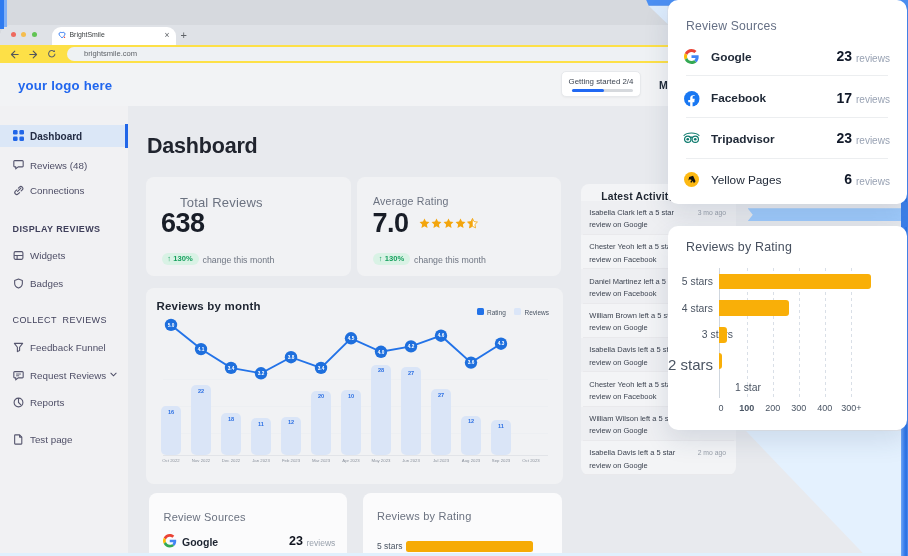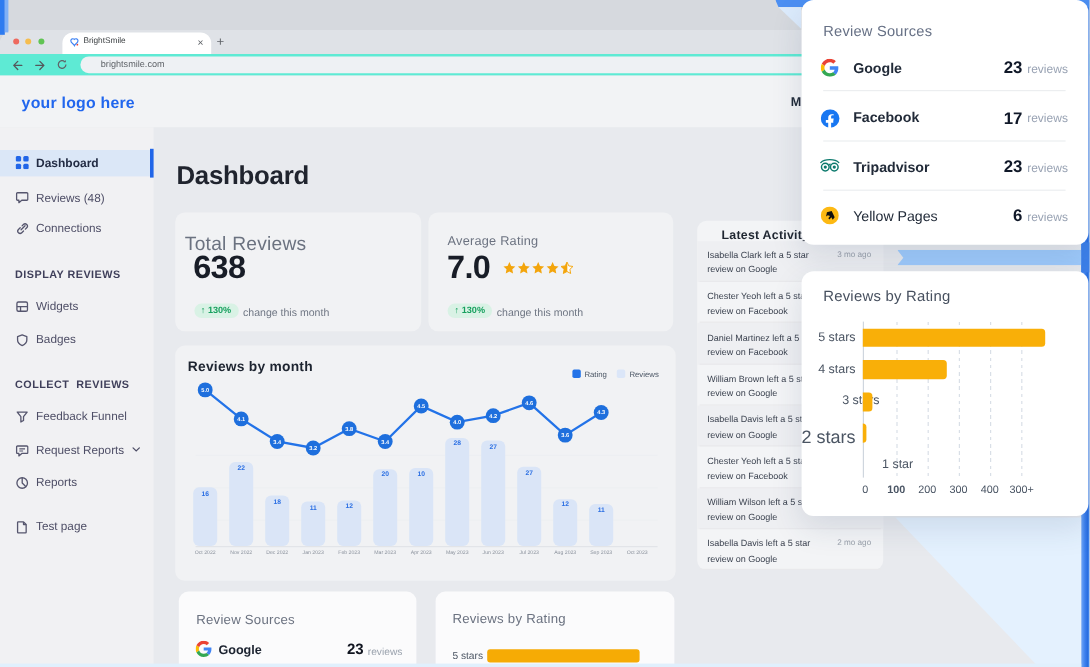--- a/index.html
+++ b/index.html
@@ -19,37 +19,42 @@
     <div class="abs" style="left:52px;top:2px;width:124px;height:18px;background:#fff;border-radius:9px 9px 0 0;"></div>
     <svg class="abs" style="left:58px;top:6.5px;" width="8" height="8" viewBox="0 0 24 24">
       <path d="M12 21c-1.2-4-9-6.2-9-12a5.2 5.2 0 0 1 9-3.4A5.2 5.2 0 0 1 21 9c0 5.8-7.8 8-9 12z" fill="none" stroke="#4285f4" stroke-width="3"></path>
       <circle cx="19.4" cy="18.6" r="2.2" fill="#ea4335"></circle>
     </svg>
     <div class="abs" style="left:69.5px;top:6.6px;font-size:6.9px;color:#3c4043;">BrightSmile</div>
     <div class="abs" style="left:164.5px;top:5.4px;font-size:8.5px;color:#5f6368;">×</div>
     <div class="abs" style="left:180.5px;top:4.2px;font-size:11px;color:#5f6368;">+</div>
   </div>
 
-  <div class="abs" style="left:0;top:20px;width:908px;height:18.5px;background:#5eead4;">
+  <div class="abs" style="left:0;top:20px;width:908px;height:18.5px;background:#fde047;">
     <svg class="abs" style="left:9.3px;top:4px;" width="11" height="11" viewBox="0 0 18 18" fill="none" stroke="#54575b" stroke-width="1.8" stroke-linecap="round" stroke-linejoin="round">
         <path d="M9.5 3.5L4 9l5.5 5.5M4.3 9H15"></path>
       </svg>
     <svg class="abs" style="left:27.8px;top:4px;" width="11" height="11" viewBox="0 0 18 18" fill="none" stroke="#54575b" stroke-width="1.8" stroke-linecap="round" stroke-linejoin="round">
         <path d="M8.5 3.5L14 9l-5.5 5.5M14 9H3"></path>
       </svg>
     <svg class="abs" style="left:47px;top:4.5px;" width="9.5" height="9.5" viewBox="0 0 24 24">
       <path d="M20 12a8 8 0 1 1-2.3-5.6" fill="none" stroke="#5f6368" stroke-width="2.6"></path>
       <path d="M20 2.5v5h-5z" fill="#5f6368"></path>
     </svg>
     <div class="abs" style="left:67.4px;top:2px;width:828px;height:14px;border-radius:7px;background:#eef1f4;"></div>
     <div class="abs" style="left:84px;top:4.8px;font-size:7.6px;color:#5f6368;">brightsmile.com</div>
   </div>
 
   <div class="abs" style="left:0;top:38.5px;width:908px;height:43px;background:#f2f3f5;">
     <div class="abs" style="left:18px;top:15px;font-size:13.2px;font-weight:bold;color:#2166ee;letter-spacing:.2px;">your logo here</div>
+    <div class="abs" style="left:561px;top:8px;width:78px;height:24px;background:#fff;border:1px solid #e7e9ec;border-radius:5px;box-shadow:0 1px 2px rgba(0,0,0,.04);">
+      <div style="text-align:center;font-size:7.9px;color:#3f4753;margin-top:5px;">Getting started 2/4</div>
+      <div class="abs" style="left:9.5px;top:17px;width:61px;height:2.6px;border-radius:2px;background:#d6d9dd;"></div>
+      <div class="abs" style="left:9.5px;top:17px;width:32px;height:2.6px;border-radius:2px;background:#2068f3;"></div>
+    </div>
     <div class="abs" style="left:659px;top:16px;font-size:10.5px;font-weight:600;color:#1f2937;">M</div>
   </div>
 
   <div class="abs" style="left:0;top:81.5px;width:128px;height:450px;background:#f1f1f3;"></div>
 
 </div>
 
 <div id="sidebar">
   <div class="abs" style="left:0;top:124.5px;width:125px;height:22.5px;background:#dbe7f7;"></div>
   <div class="abs" style="left:125px;top:124px;width:3px;height:23.5px;background:#2166e8;"></div>
@@ -79,32 +84,32 @@
     <rect x="1.2" y="1.8" width="9.6" height="8.4" rx="1.4"></rect>
     <path d="M1.2 6h9.6M4.5 6v4.2"></path>
   </svg>
   <div class="abs" style="left:30px;top:249.5px;font-size:9.8px;color:#4e4e66;">Widgets</div>
 
   <svg class="abs" style="left:12.5px;top:277.5px;" width="11" height="11" viewBox="0 0 12 12" fill="none" stroke="#56566e" stroke-width="1.2" stroke-linejoin="round">
     <path d="M6 1.2l4.2 1.5v3.2c0 2.6-1.8 4.1-4.2 5.1-2.4-1-4.2-2.5-4.2-5.1V2.7z"></path>
   </svg>
   <div class="abs" style="left:30px;top:277.5px;font-size:9.8px;color:#4e4e66;">Badges</div>
 
-  <div class="abs" style="left:12.5px;top:314.5px;font-size:9px;font-weight:bold;color:#3f3f5a;letter-spacing:.4px;">COLLECT&nbsp; REVIEWS</div>
+  <div class="abs" style="left:12.5px;top:314.5px;font-size:9px;font-weight:normal;color:#3f3f5a;letter-spacing:.4px;">COLLECT&nbsp; REVIEWS</div>
 
   <svg class="abs" style="left:12.5px;top:342px;" width="11" height="11" viewBox="0 0 12 12" fill="none" stroke="#56566e" stroke-width="1.2" stroke-linejoin="round">
     <path d="M1.5 1.5h9L7.2 5.7v3.5L4.8 10.5V5.7z"></path>
   </svg>
   <div class="abs" style="left:30px;top:342px;font-size:9.8px;color:#4e4e66;">Feedback Funnel</div>
 
   <svg class="abs" style="left:12.5px;top:369.5px;" width="11" height="11" viewBox="0 0 12 12" fill="none" stroke="#56566e" stroke-width="1.2" stroke-linejoin="round">
     <path d="M10.2 1.8h-8.4a.9.9 0 0 0-.9.9v5a.9.9 0 0 0 .9.9h1.2v2.2l2.6-2.2h4.6a.9.9 0 0 0 .9-.9v-5a.9.9 0 0 0-.9-.9z"></path>
     <path d="M3.4 4.4h5.2M3.4 6.3h3.4" stroke-width="1"></path>
   </svg>
-  <div class="abs" style="left:30px;top:369.5px;font-size:9.8px;color:#4e4e66;">Request Reports</div>
+  <div class="abs" style="left:30px;top:369.5px;font-size:9.8px;color:#4e4e66;">Request Reviews</div>
   <svg class="abs" style="left:110px;top:372px;" width="7" height="5" viewBox="0 0 8 5" fill="none" stroke="#4e4e66" stroke-width="1.2" stroke-linecap="round">
     <path d="M1 1l3 3 3-3"></path>
   </svg>
 
   <svg class="abs" style="left:12.5px;top:397px;" width="11" height="11" viewBox="0 0 12 12" fill="none" stroke="#56566e" stroke-width="1.2">
     <circle cx="6" cy="6" r="4.8"></circle>
     <path d="M6 1.2V6l3.4 3.4"></path>
   </svg>
   <div class="abs" style="left:30px;top:397px;font-size:9.8px;color:#4e4e66;">Reports</div>
 
@@ -112,21 +117,21 @@
     <path d="M2.4 1h4.8l2.4 2.4v7a.6.6 0 0 1-.6.6H2.4a.6.6 0 0 1-.6-.6V1.6a.6.6 0 0 1 .6-.6z"></path>
     <path d="M7.2 1v2.4h2.4"></path>
   </svg>
   <div class="abs" style="left:30px;top:434px;font-size:9.8px;color:#4e4e66;">Test page</div>
 </div>
 
 <div id="main">
   <div class="abs" style="left:147px;top:133.5px;font-size:21.5px;font-weight:bold;color:#20242e;letter-spacing:-.2px;">Dashboard</div>
 
   <div class="abs" style="left:146px;top:177px;width:205px;height:99px;background:#f1f2f4;border-radius:8px;"></div>
-  <div class="abs" style="left:154px;top:195px;font-size:16px;color:#6b7280;letter-spacing:.2px;">Total Reviews</div>
+  <div class="abs" style="left:180px;top:195px;font-size:13px;color:#6b7280;letter-spacing:.2px;">Total Reviews</div>
   <div class="abs" style="left:161px;top:207.5px;font-size:27px;font-weight:bold;color:#181d27;letter-spacing:-.5px;">638</div>
   <div class="abs" style="left:161.5px;top:252.5px;width:37px;height:12px;border-radius:6px;background:#d9f2e5;text-align:center;font-size:7.6px;font-weight:bold;color:#17a05e;line-height:12.5px;">↑ 130%</div>
   <div class="abs" style="left:202.5px;top:254.5px;font-size:8.8px;color:#6f7683;">change this month</div>
 
   <div class="abs" style="left:357px;top:177px;width:204px;height:99px;background:#f1f2f4;border-radius:8px;"></div>
   <div class="abs" style="left:373px;top:195px;font-size:10.6px;color:#6b7280;letter-spacing:.2px;">Average Rating</div>
   <div class="abs" style="left:372.5px;top:207.5px;font-size:27px;font-weight:bold;color:#181d27;letter-spacing:-.5px;">7.0</div>
   <svg class="abs" style="left:419px;top:217.5px;" width="59" height="11" viewBox="0 0 118 22">
     <defs>
       <path id="st" d="M11 .8l3 6.4 6.9.9-5.1 4.8 1.3 6.9L11 16.5l-6.1 3.3 1.3-6.9L1.1 8.1 8 7.2z"></path>

